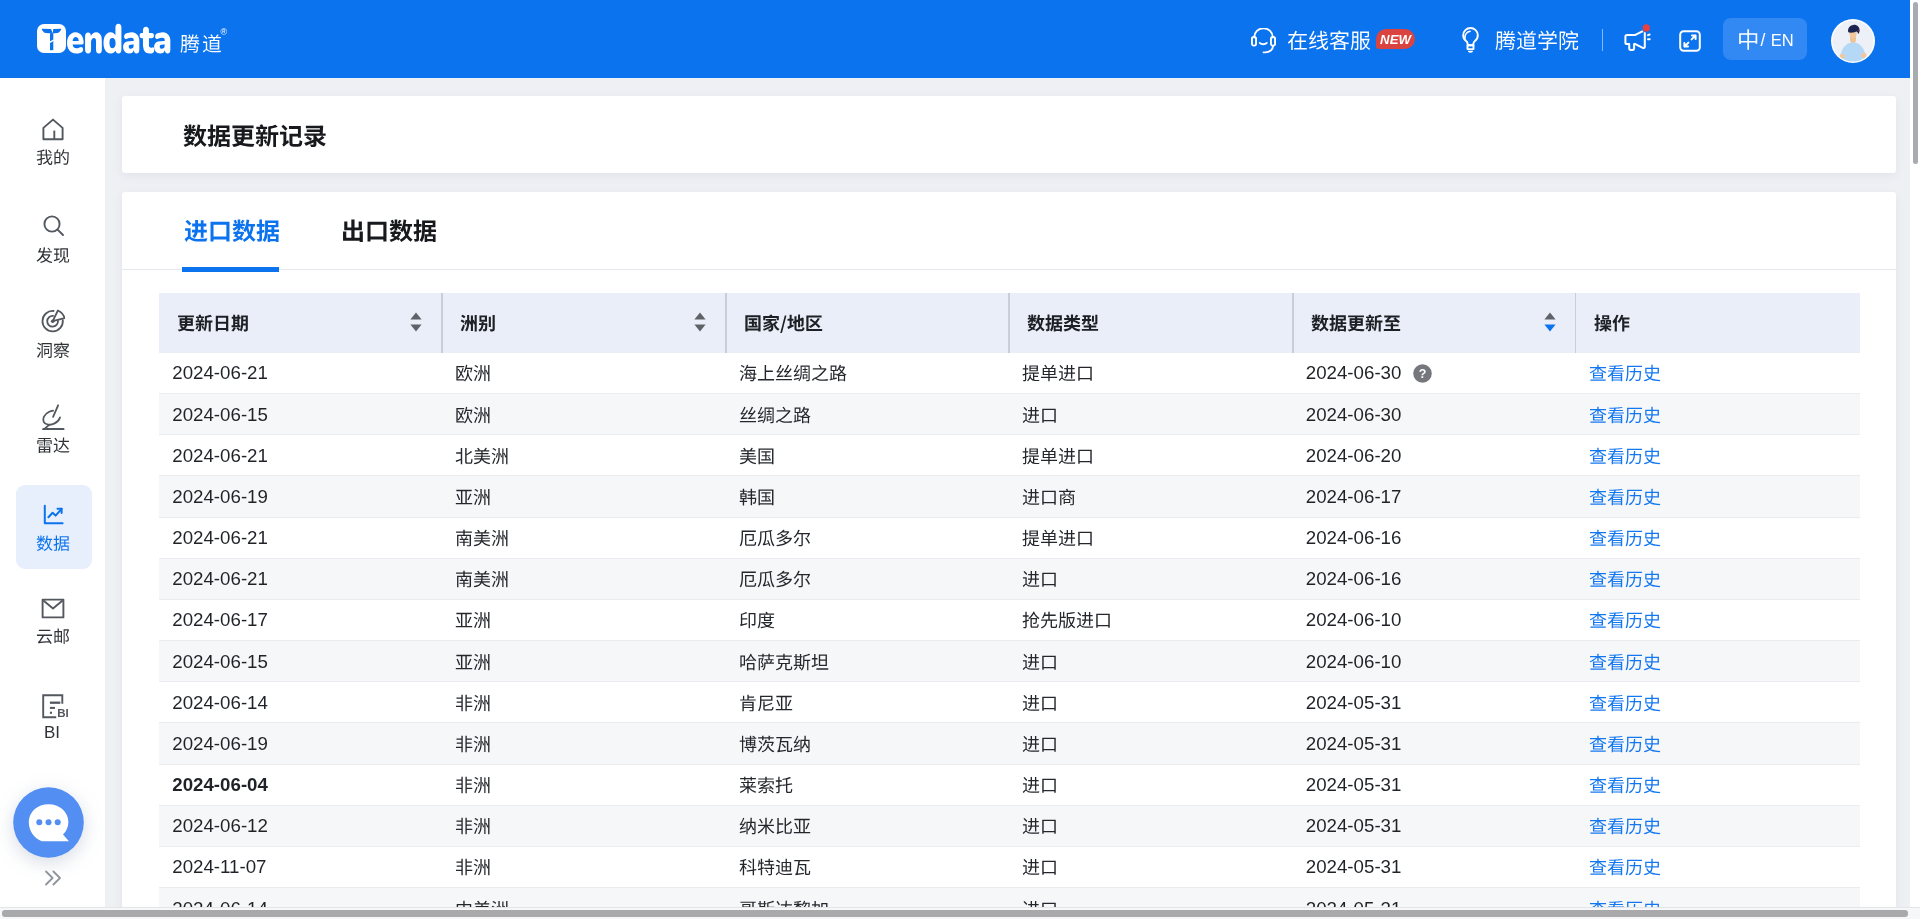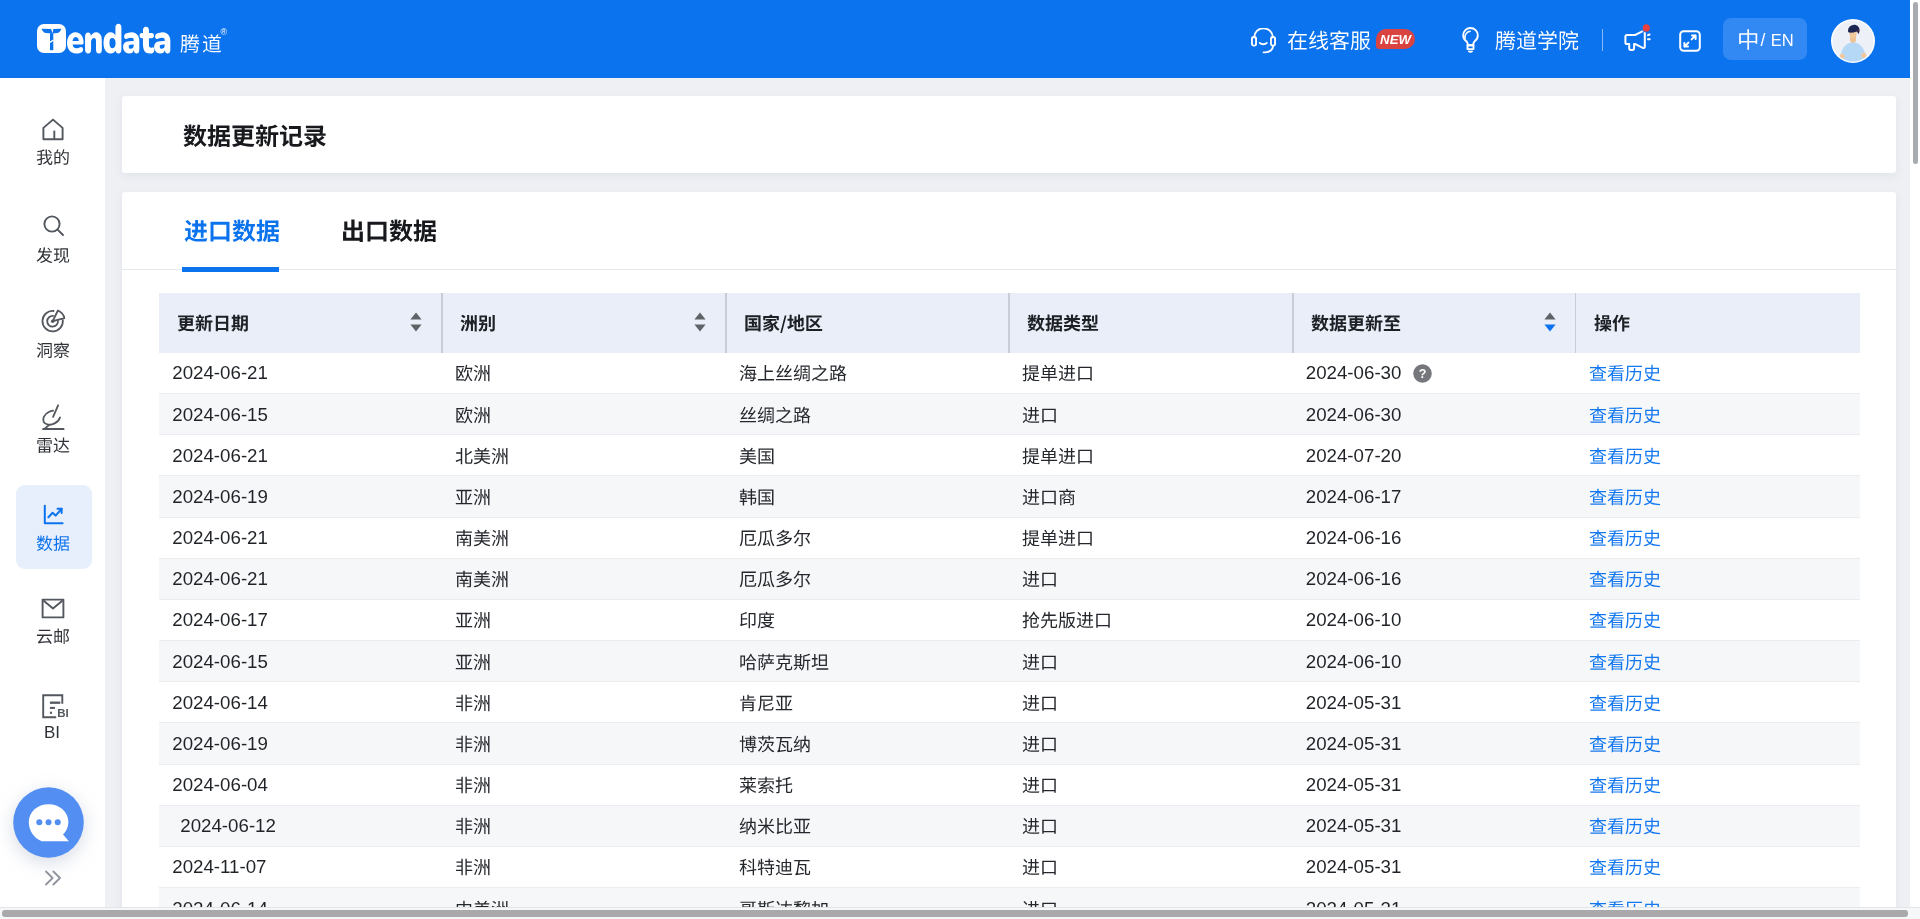--- a/index.html
+++ b/index.html
@@ -480,21 +480,21 @@
     </g>
   </svg>
 <svg class="z" style="left:1022.0px;top:441.7px;width:72.0px;height:26.1px;" viewBox="0 -232 800 290">
     <g fill="#24272c" transform="scale(1,-1)">
       <use href="#n63D0" x="0"></use>
       <use href="#n5355" x="200"></use>
       <use href="#n8FDB" x="400"></use>
       <use href="#n53E3" x="600"></use>
     </g>
   </svg>
-<div class="t" style="left:1305.8px;top:441.7px;font-size:18.7px;color:#1f2227;font-weight:400;line-height:28.0px;">2024-07-20</div>
+<div class="t" style="left:1305.8px;top:441.7px;font-size:18.7px;color:#1f2227;font-weight:400;line-height:28.0px;">2024-06-20</div>
 <svg class="z" style="left:1588.7px;top:441.7px;width:72.0px;height:26.1px;" viewBox="0 -232 800 290">
     <g fill="#1377f0" transform="scale(1,-1)">
       <use href="#n67E5" x="0"></use>
       <use href="#n770B" x="200"></use>
       <use href="#n5386" x="400"></use>
       <use href="#n53F2" x="600"></use>
     </g>
   </svg>
 <div style="position:absolute;left:159.0px;top:476.3px;width:1701.0px;height:41.2px;background:#f6f7f9;"></div>
 <div style="position:absolute;left:159.0px;top:516.5px;width:1701.0px;height:1px;background:#eaecef;"></div>
@@ -715,21 +715,21 @@
 <div class="t" style="left:1305.8px;top:729.9px;font-size:18.7px;color:#1f2227;font-weight:400;line-height:28.0px;">2024-05-31</div>
 <svg class="z" style="left:1588.7px;top:729.9px;width:72.0px;height:26.1px;" viewBox="0 -232 800 290">
     <g fill="#1377f0" transform="scale(1,-1)">
       <use href="#n67E5" x="0"></use>
       <use href="#n770B" x="200"></use>
       <use href="#n5386" x="400"></use>
       <use href="#n53F2" x="600"></use>
     </g>
   </svg>
 <div style="position:absolute;left:159.0px;top:804.7px;width:1701.0px;height:1px;background:#eaecef;"></div>
-<div class="t" style="left:172.3px;top:771.1px;font-size:18.7px;color:#1f2227;font-weight:400;line-height:28.0px;">2024-06-04</div>
+<div class="t" style="left:172.3px;top:771.1px;font-size:18.7px;color:#1f2227;font-weight:700;line-height:28.0px;">2024-06-04</div>
 <svg class="z" style="left:454.8px;top:771.0px;width:36.0px;height:26.1px;" viewBox="0 -232 400 290">
     <g fill="#24272c" transform="scale(1,-1)">
       <use href="#n975E" x="0"></use>
       <use href="#n6D32" x="200"></use>
     </g>
   </svg>
 <svg class="z" style="left:739.0px;top:771.0px;width:54.0px;height:26.1px;" viewBox="0 -232 600 290">
     <g fill="#24272c" transform="scale(1,-1)">
       <use href="#n83B1" x="0"></use>
       <use href="#n7D22" x="200"></use>
@@ -746,21 +746,21 @@
 <svg class="z" style="left:1588.7px;top:771.0px;width:72.0px;height:26.1px;" viewBox="0 -232 800 290">
     <g fill="#1377f0" transform="scale(1,-1)">
       <use href="#n67E5" x="0"></use>
       <use href="#n770B" x="200"></use>
       <use href="#n5386" x="400"></use>
       <use href="#n53F2" x="600"></use>
     </g>
   </svg>
 <div style="position:absolute;left:159.0px;top:805.7px;width:1701.0px;height:41.2px;background:#f6f7f9;"></div>
 <div style="position:absolute;left:159.0px;top:845.8px;width:1701.0px;height:1px;background:#eaecef;"></div>
-<div class="t" style="left:172.3px;top:812.2px;font-size:18.7px;color:#1f2227;font-weight:400;line-height:28.0px;margin-left:8px;">2024-06-12</div>
+<div class="t" style="left:172.3px;top:812.2px;font-size:18.7px;color:#1f2227;font-weight:400;line-height:28.0px;">2024-06-12</div>
 <svg class="z" style="left:454.8px;top:812.2px;width:36.0px;height:26.1px;" viewBox="0 -232 400 290">
     <g fill="#24272c" transform="scale(1,-1)">
       <use href="#n975E" x="0"></use>
       <use href="#n6D32" x="200"></use>
     </g>
   </svg>
 <svg class="z" style="left:739.0px;top:812.2px;width:72.0px;height:26.1px;" viewBox="0 -232 800 290">
     <g fill="#24272c" transform="scale(1,-1)">
       <use href="#n7EB3" x="0"></use>
       <use href="#n7C73" x="200"></use>

